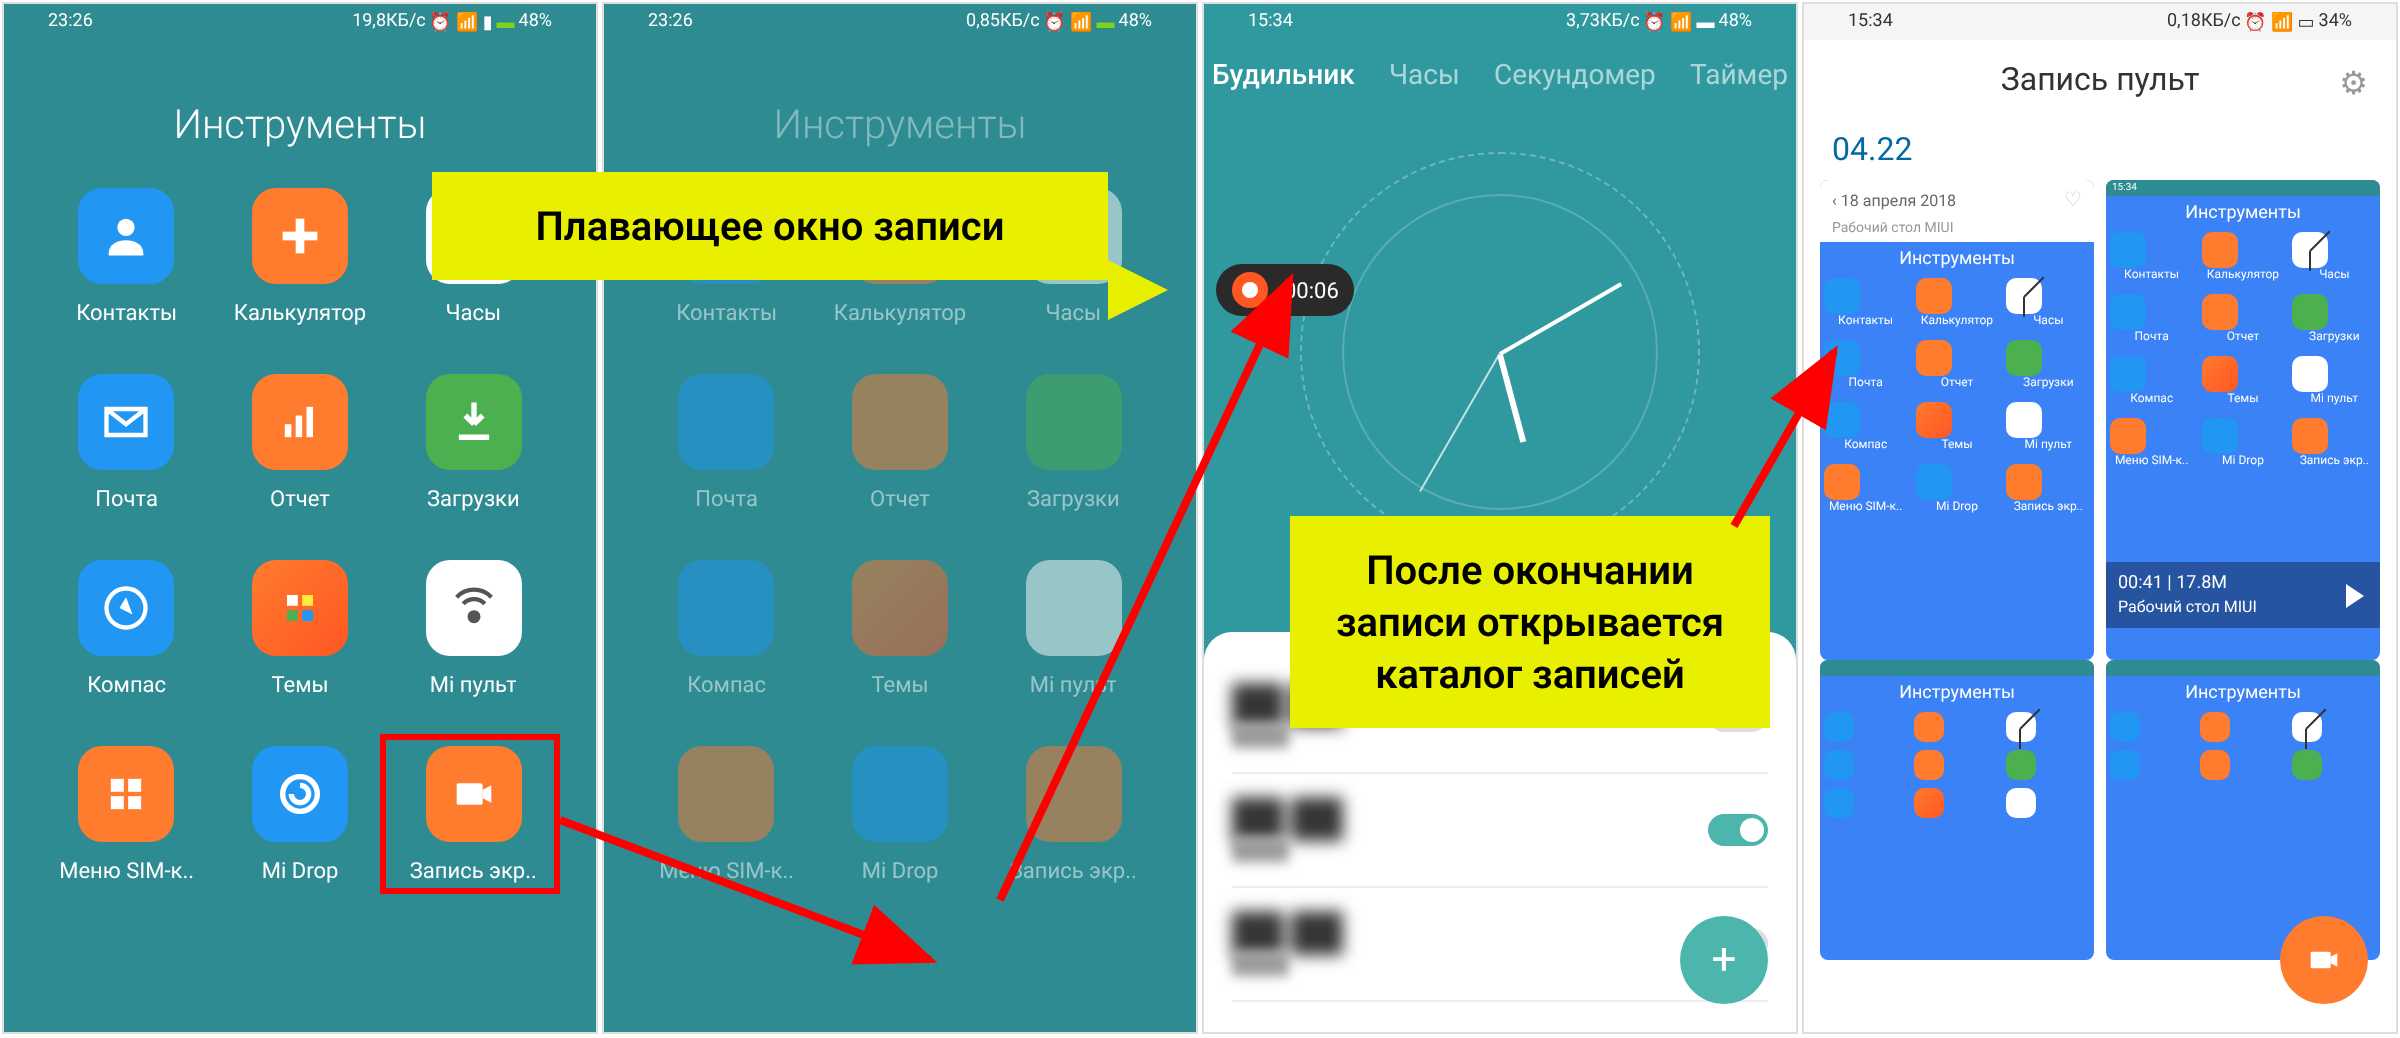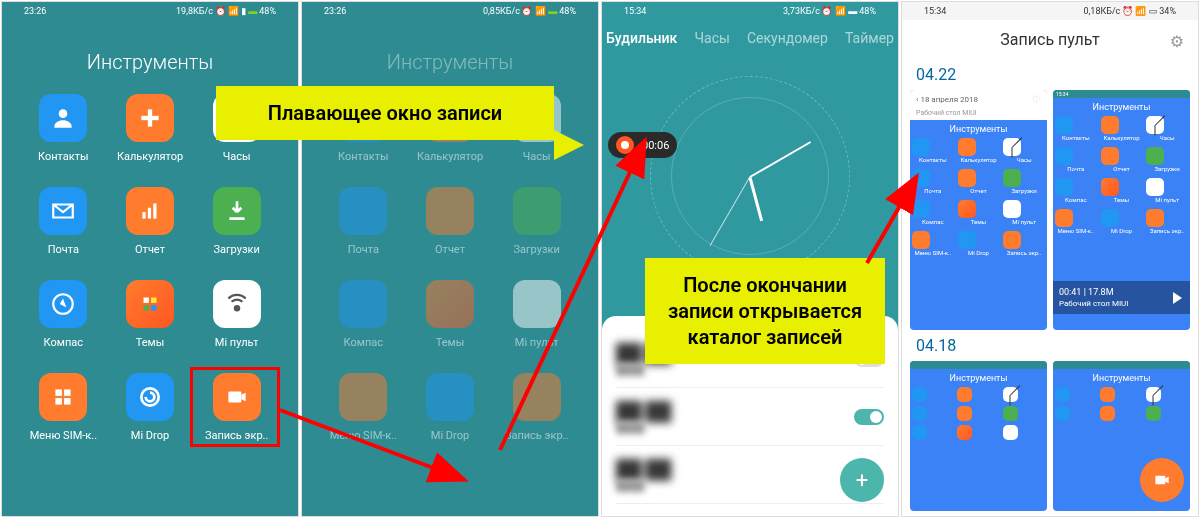--- a/index.html
+++ b/index.html
@@ -457,21 +457,20 @@
             <div class="mini-label">Запись экр..</div>
           </div>
       </div>
       <div class="thumb-bar" style="flex-direction:column;align-items:flex-start;gap:2px">
           <span><span>00:41</span> | <span>17.8M</span></span>
           <span style="font-size:8px">Рабочий стол MIUI</span>
           <span class="play-tri" style="position:absolute;right:8px;bottom:10px"></span>
         </div>
     </div>
   </div>
-  <div class="s4-date">04.18</div>
   <div class="thumb-row">
     <div class="thumb" style="height:150px">
       <div style="height:8px;background:#2e8b92"></div>
       <div class="thumb-title">Инструменты</div>
       <div class="mini-grid" style="gap:4px 3px">
         <div class="mini-icon i-contacts" style="width:15px;height:15px"></div>
         <div class="mini-icon i-calc" style="width:15px;height:15px"></div>
         <div class="mini-icon i-clock" style="width:15px;height:15px"></div>
         <div class="mini-icon i-mail" style="width:15px;height:15px"></div>
         <div class="mini-icon i-report" style="width:15px;height:15px"></div>

